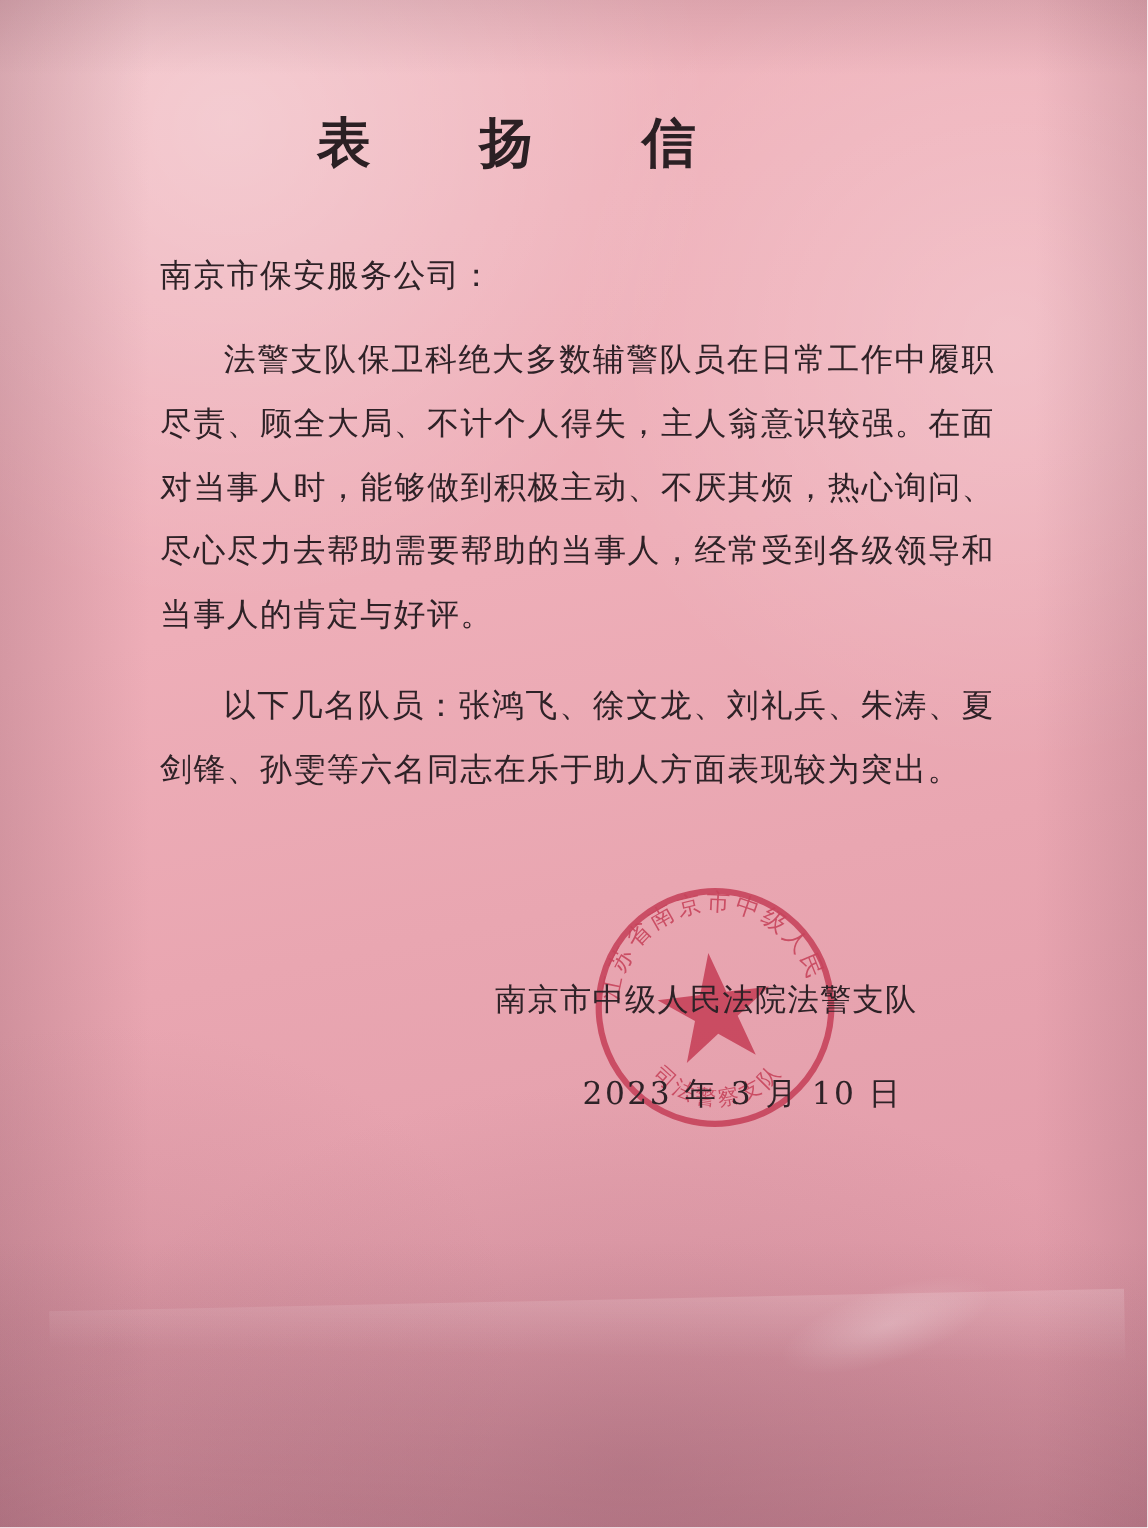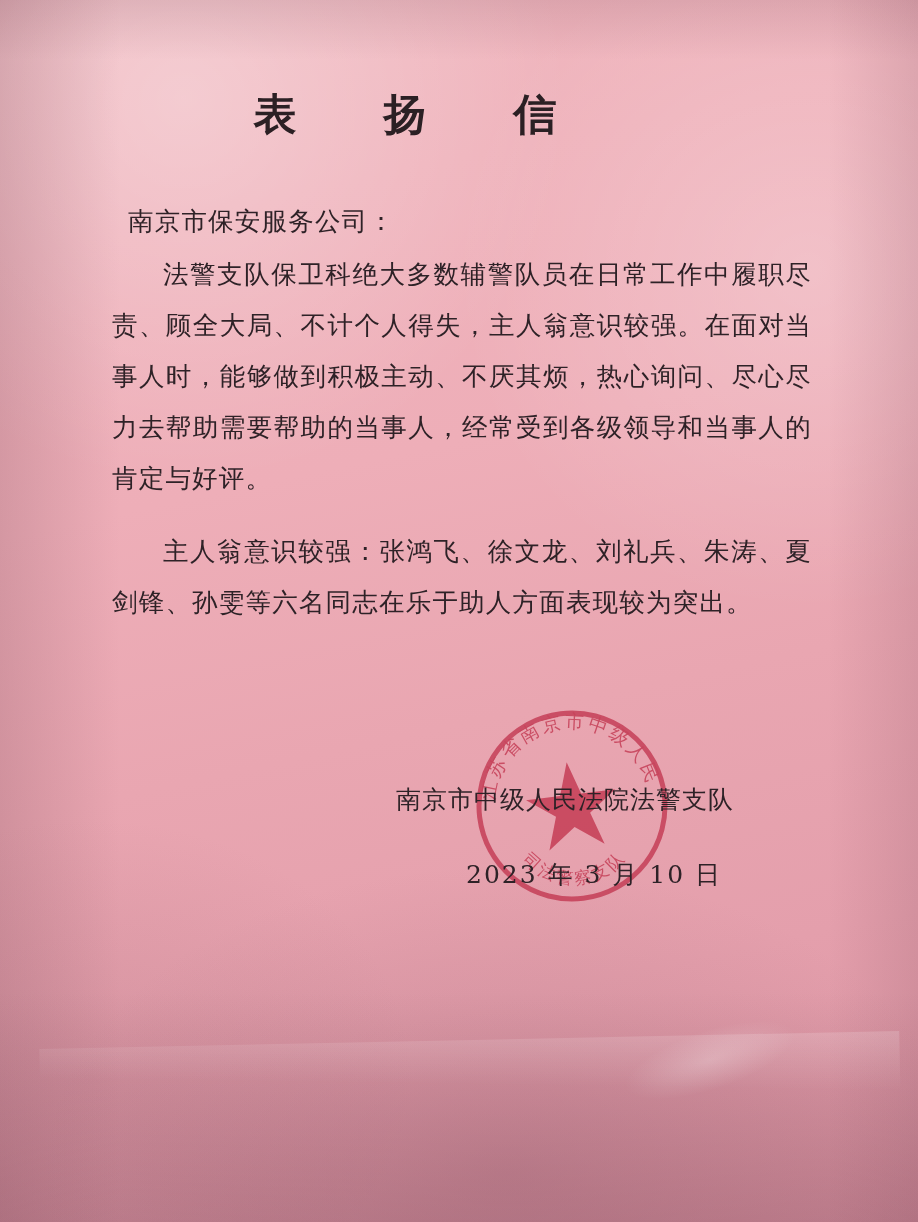--- a/index.html
+++ b/index.html
@@ -80,21 +80,21 @@
     width: 700px;
     color: #2e2227;
     font-size: 25.5px;
     line-height: 51px;
     letter-spacing: 1.2px;
   }
   .salutation {
     margin: 0 0 2px 16px;
   }
   .para {
-    margin: 0;
+    margin: 16px;
     text-indent: 2em;
     text-align: justify;
     text-justify: inter-ideograph;
   }
   .para + .para {
     margin-top: 22px;
   }
 
   
   .sign-block {
@@ -144,21 +144,21 @@
   <div class="shade shade-right"></div>
   <div class="shade shade-bottom"></div>
   <div class="shade crease-a"></div>
   <div class="shade crease-b"></div>
 
   <div class="title">表　扬　信</div>
 
   <div class="body-block">
     <p class="salutation">南京市保安服务公司：</p>
     <p class="para">法警支队保卫科绝大多数辅警队员在日常工作中履职尽责、顾全大局、不计个人得失，主人翁意识较强。在面对当事人时，能够做到积极主动、不厌其烦，热心询问、尽心尽力去帮助需要帮助的当事人，经常受到各级领导和当事人的肯定与好评。</p>
-    <p class="para">主人翁意识较强：张鸿飞、徐文龙、刘礼兵、朱涛、夏剑锋、孙雯等六名同志在乐于助人方面表现较为突出。</p>
+    <p class="para">以下几名队员：张鸿飞、徐文龙、刘礼兵、朱涛、夏剑锋、孙雯等六名同志在乐于助人方面表现较为突出。</p>
   </div>
 
   <div class="seal">
     <svg width="200" height="200" viewBox="0 0 200 200" xmlns="http://www.w3.org/2000/svg">
       <g fill="none" stroke="#c0304a" stroke-width="5" opacity="0.9">
         <circle cx="100" cy="100" r="93"></circle>
       </g>
 
       <polygon points="100,56 110.6,88.6 144.9,88.6 117.2,108.8 127.8,141.4 100,121.2 72.2,141.4 82.8,108.8 55.1,88.6 89.4,88.6" fill="#c0304a" opacity="0.92"></polygon>
 

